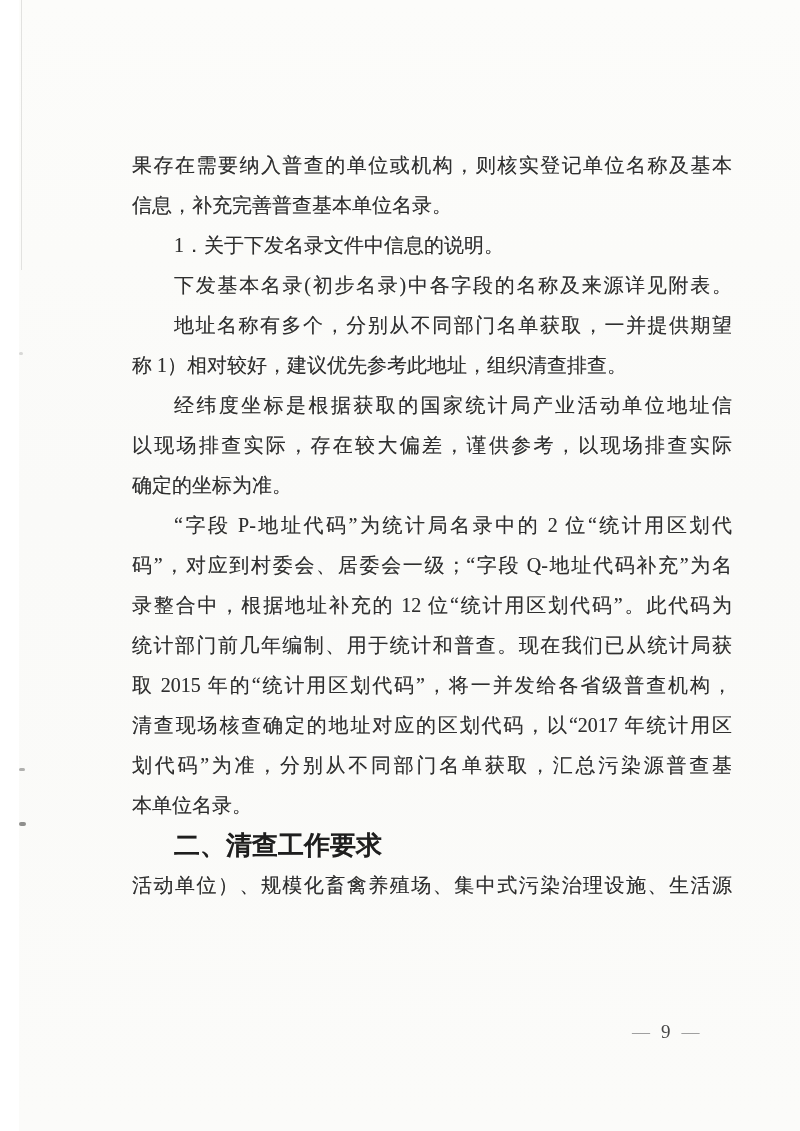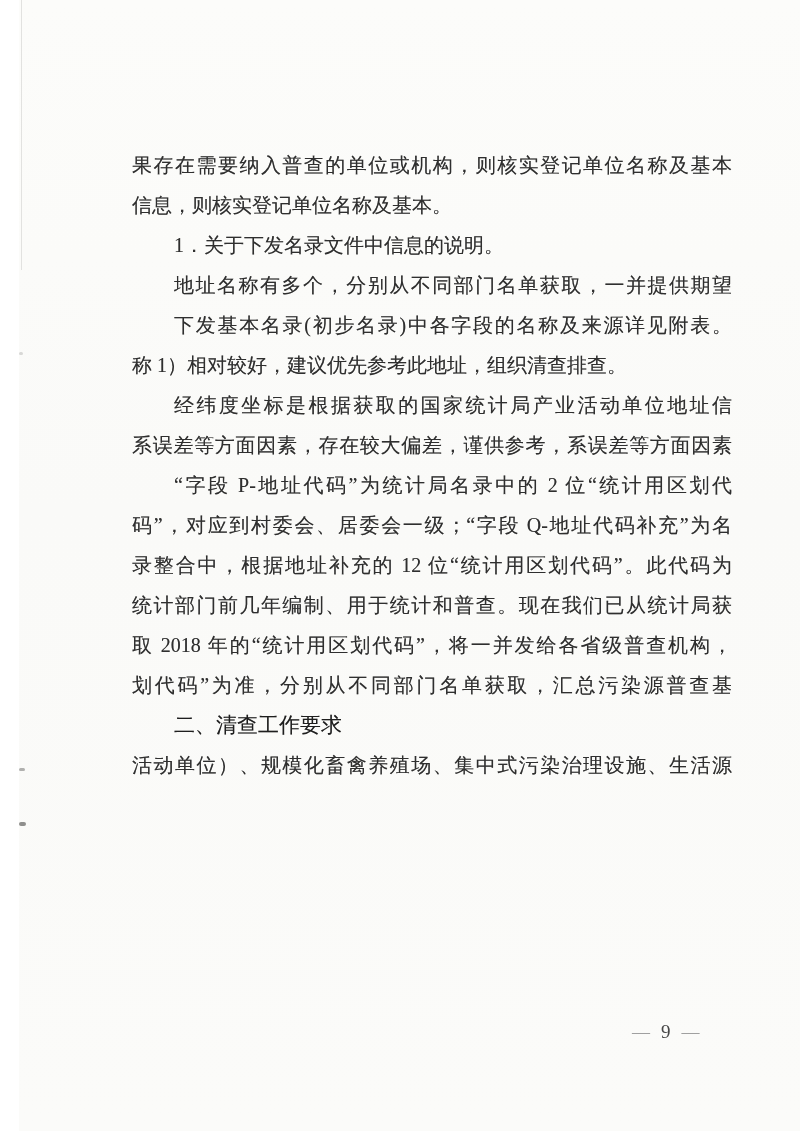--- a/index.html
+++ b/index.html
@@ -48,22 +48,22 @@
     text-align-last: justify;
     text-justify: inter-character;
   }
   .ind { text-indent: 42px; }
 
   .heading {
     height: 40px;
     line-height: 40px;
     text-indent: 42px;
     font-family: "Liberation Sans", "DejaVu Sans", sans-serif;
-    font-weight: 400;
-    font-size: 21px;
+    font-weight: 700;
+    font-size: 26px;
     color: #1e1e1e;
     text-shadow: 0 0 0.5px rgba(20,20,20,0.4);
   }
 
   .footer {
     position: absolute;
     left: 613px;
     top: 1020px;
     width: 110px;
     height: 24px;
@@ -86,33 +86,36 @@
 
 <div class="page">
 
   <div class="scan-edge-line"></div>
   <div class="scan-smudge smudge-a"></div>
   <div class="scan-smudge smudge-b"></div>
   <div class="scan-smudge smudge-c"></div>
 
   <div class="textblock">
     <div class="ln j">果存在需要纳入普查的单位或机构，则核实登记单位名称及基本</div>
-    <div class="ln">信息，则核实登记单位名称及基本。</div>
+    <div class="ln">信息，补充完善普查基本单位名录。</div>
     <div class="ln ind">1．关于下发名录文件中信息的说明。</div>
+    <div class="ln ind j">下发基本名录(初步名录)中各字段的名称及来源详见附表。</div>
     <div class="ln ind j">地址名称有多个，分别从不同部门名单获取，一并提供期望</div>
-    <div class="ln ind j">下发基本名录(初步名录)中各字段的名称及来源详见附表。</div>
     <div class="ln">称 1）相对较好，建议优先参考此地址，组织清查排查。</div>
     <div class="ln ind j">经纬度坐标是根据获取的国家统计局产业活动单位地址信</div>
-    <div class="ln j">系误差等方面因素，存在较大偏差，谨供参考，系误差等方面因素</div>
+    <div class="ln j">以现场排查实际，存在较大偏差，谨供参考，以现场排查实际</div>
+    <div class="ln">确定的坐标为准。</div>
     <div class="ln ind j">“字段 P-地址代码”为统计局名录中的 2 位“统计用区划代</div>
     <div class="ln j">码”，对应到村委会、居委会一级；“字段 Q-地址代码补充”为名</div>
     <div class="ln j">录整合中，根据地址补充的 12 位“统计用区划代码”。此代码为</div>
     <div class="ln j">统计部门前几年编制、用于统计和普查。现在我们已从统计局获</div>
-    <div class="ln j">取 2018 年的“统计用区划代码”，将一并发给各省级普查机构，</div>
+    <div class="ln j">取 2015 年的“统计用区划代码”，将一并发给各省级普查机构，</div>
+    <div class="ln j">清查现场核查确定的地址对应的区划代码，以“2017 年统计用区</div>
     <div class="ln j">划代码”为准，分别从不同部门名单获取，汇总污染源普查基</div>
+    <div class="ln">本单位名录。</div>
 
     <div class="heading">二、清查工作要求</div>
 
     <div class="ln j">活动单位）、规模化畜禽养殖场、集中式污染治理设施、生活源</div>
   </div>
 
   <div class="footer">
     <span class="dash">—</span><span class="num">9</span><span class="dash">—</span>
   </div>
 

